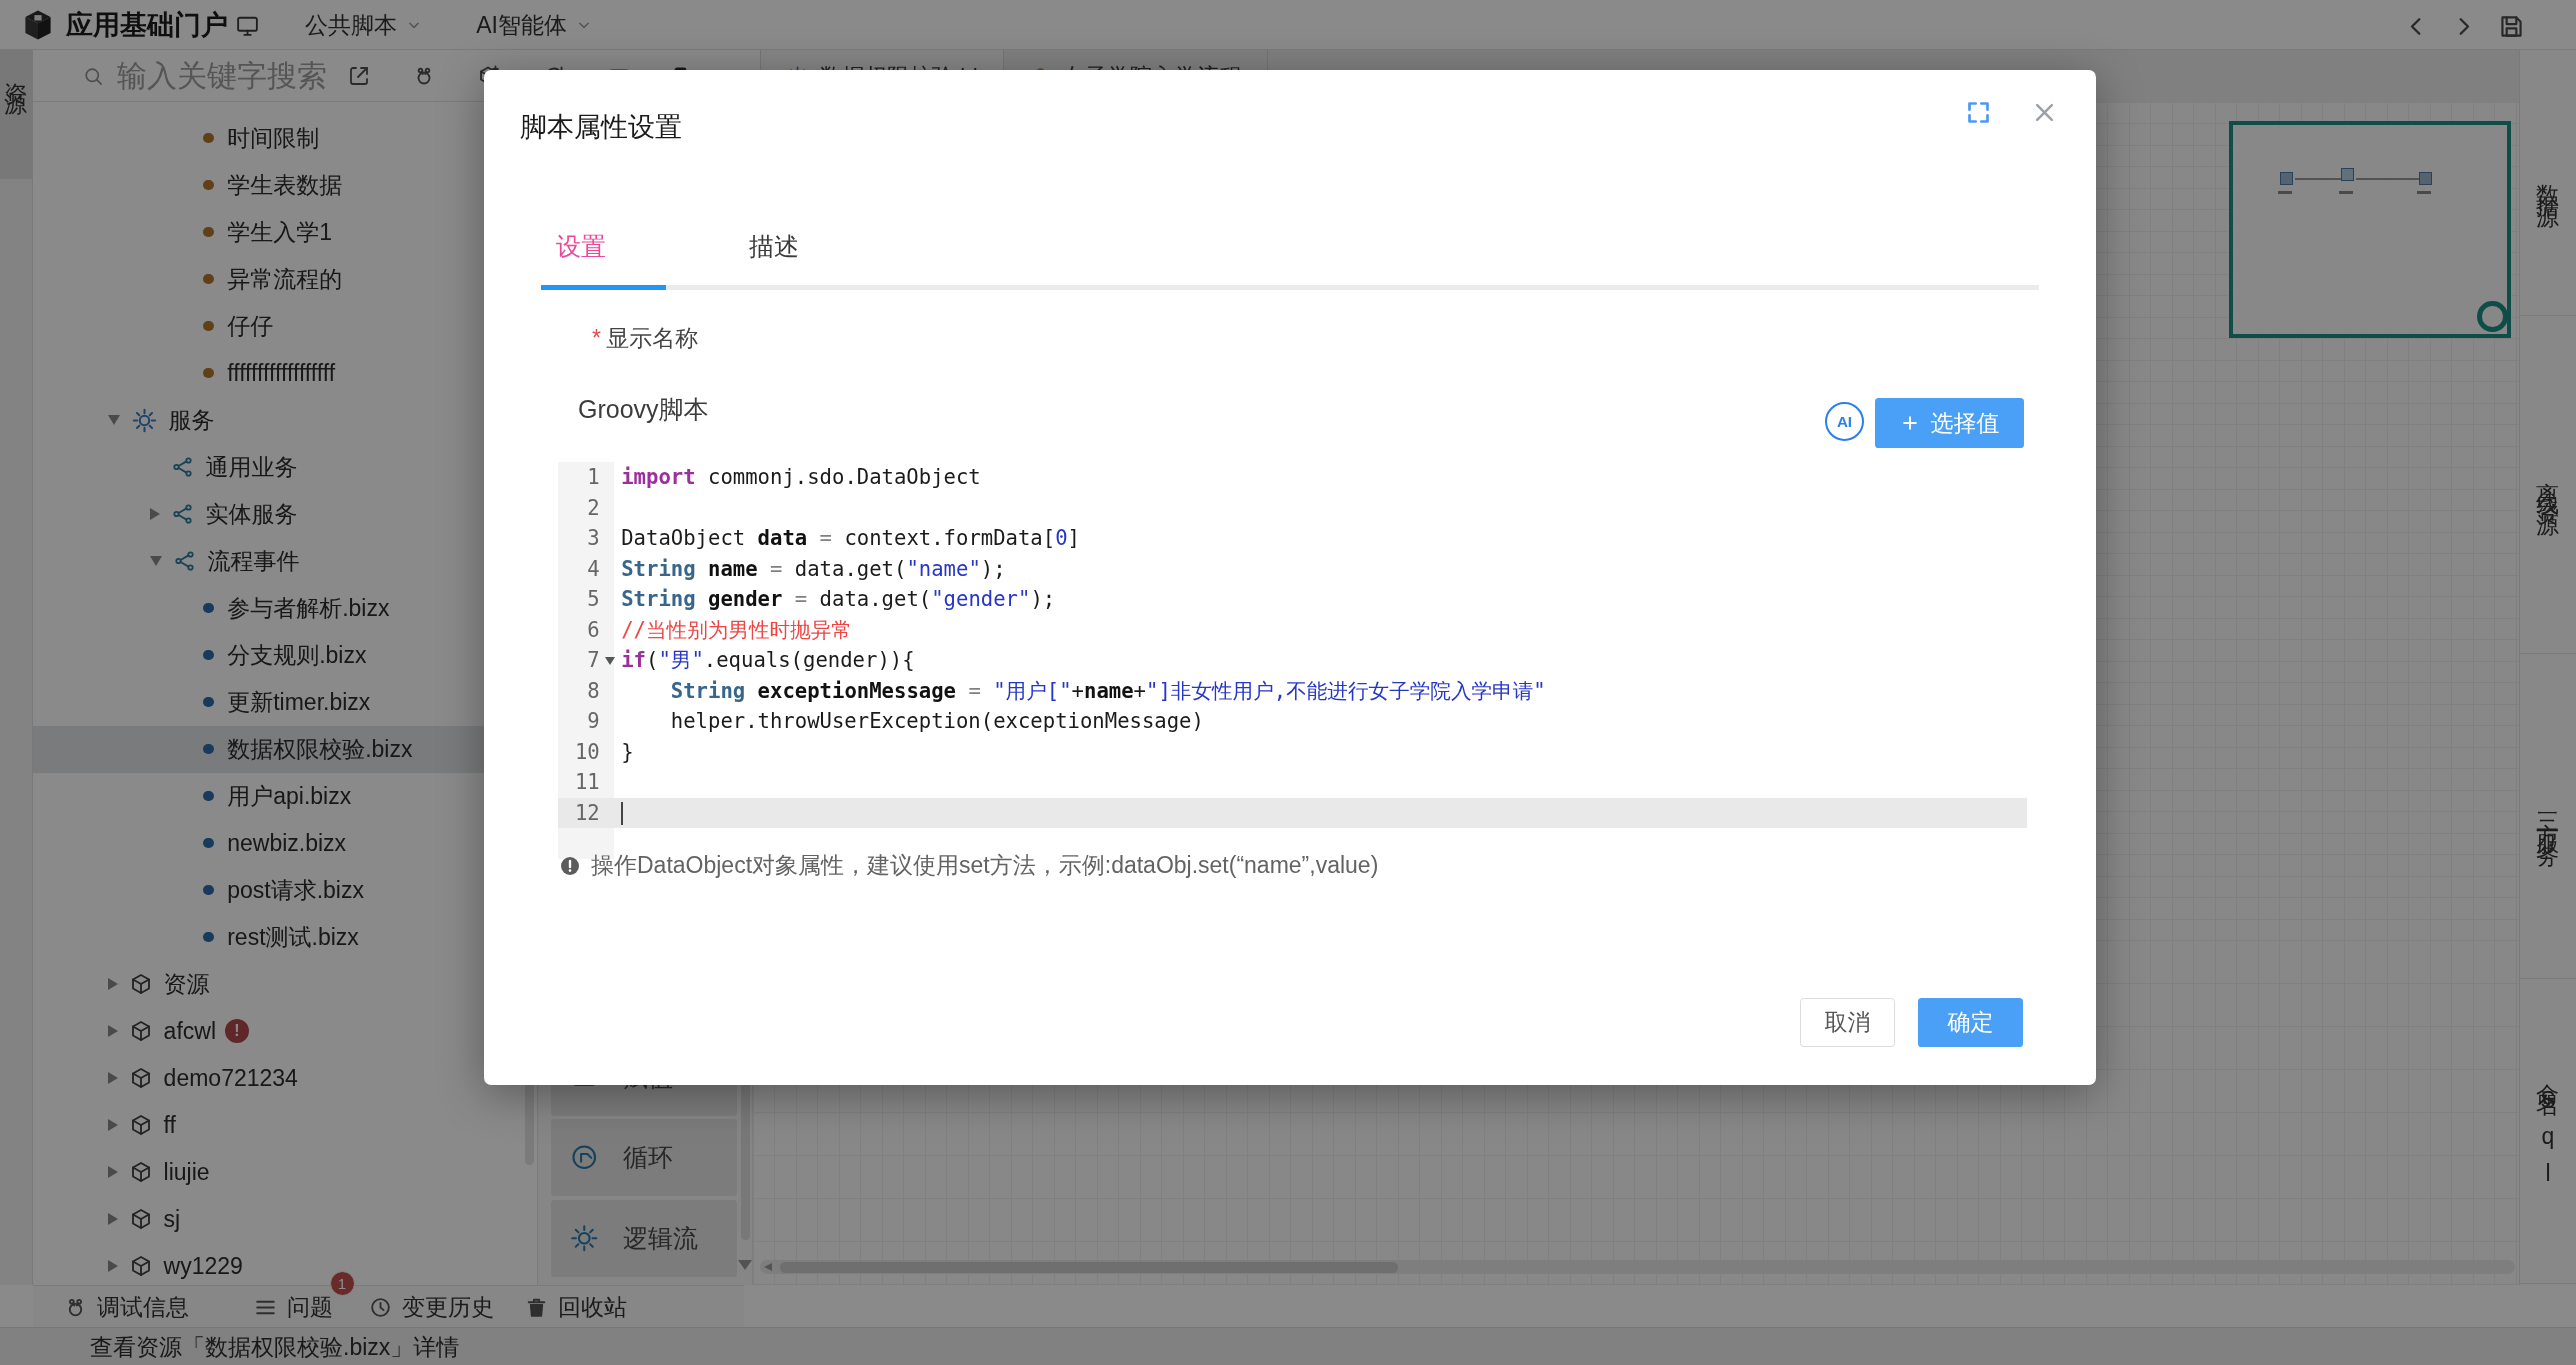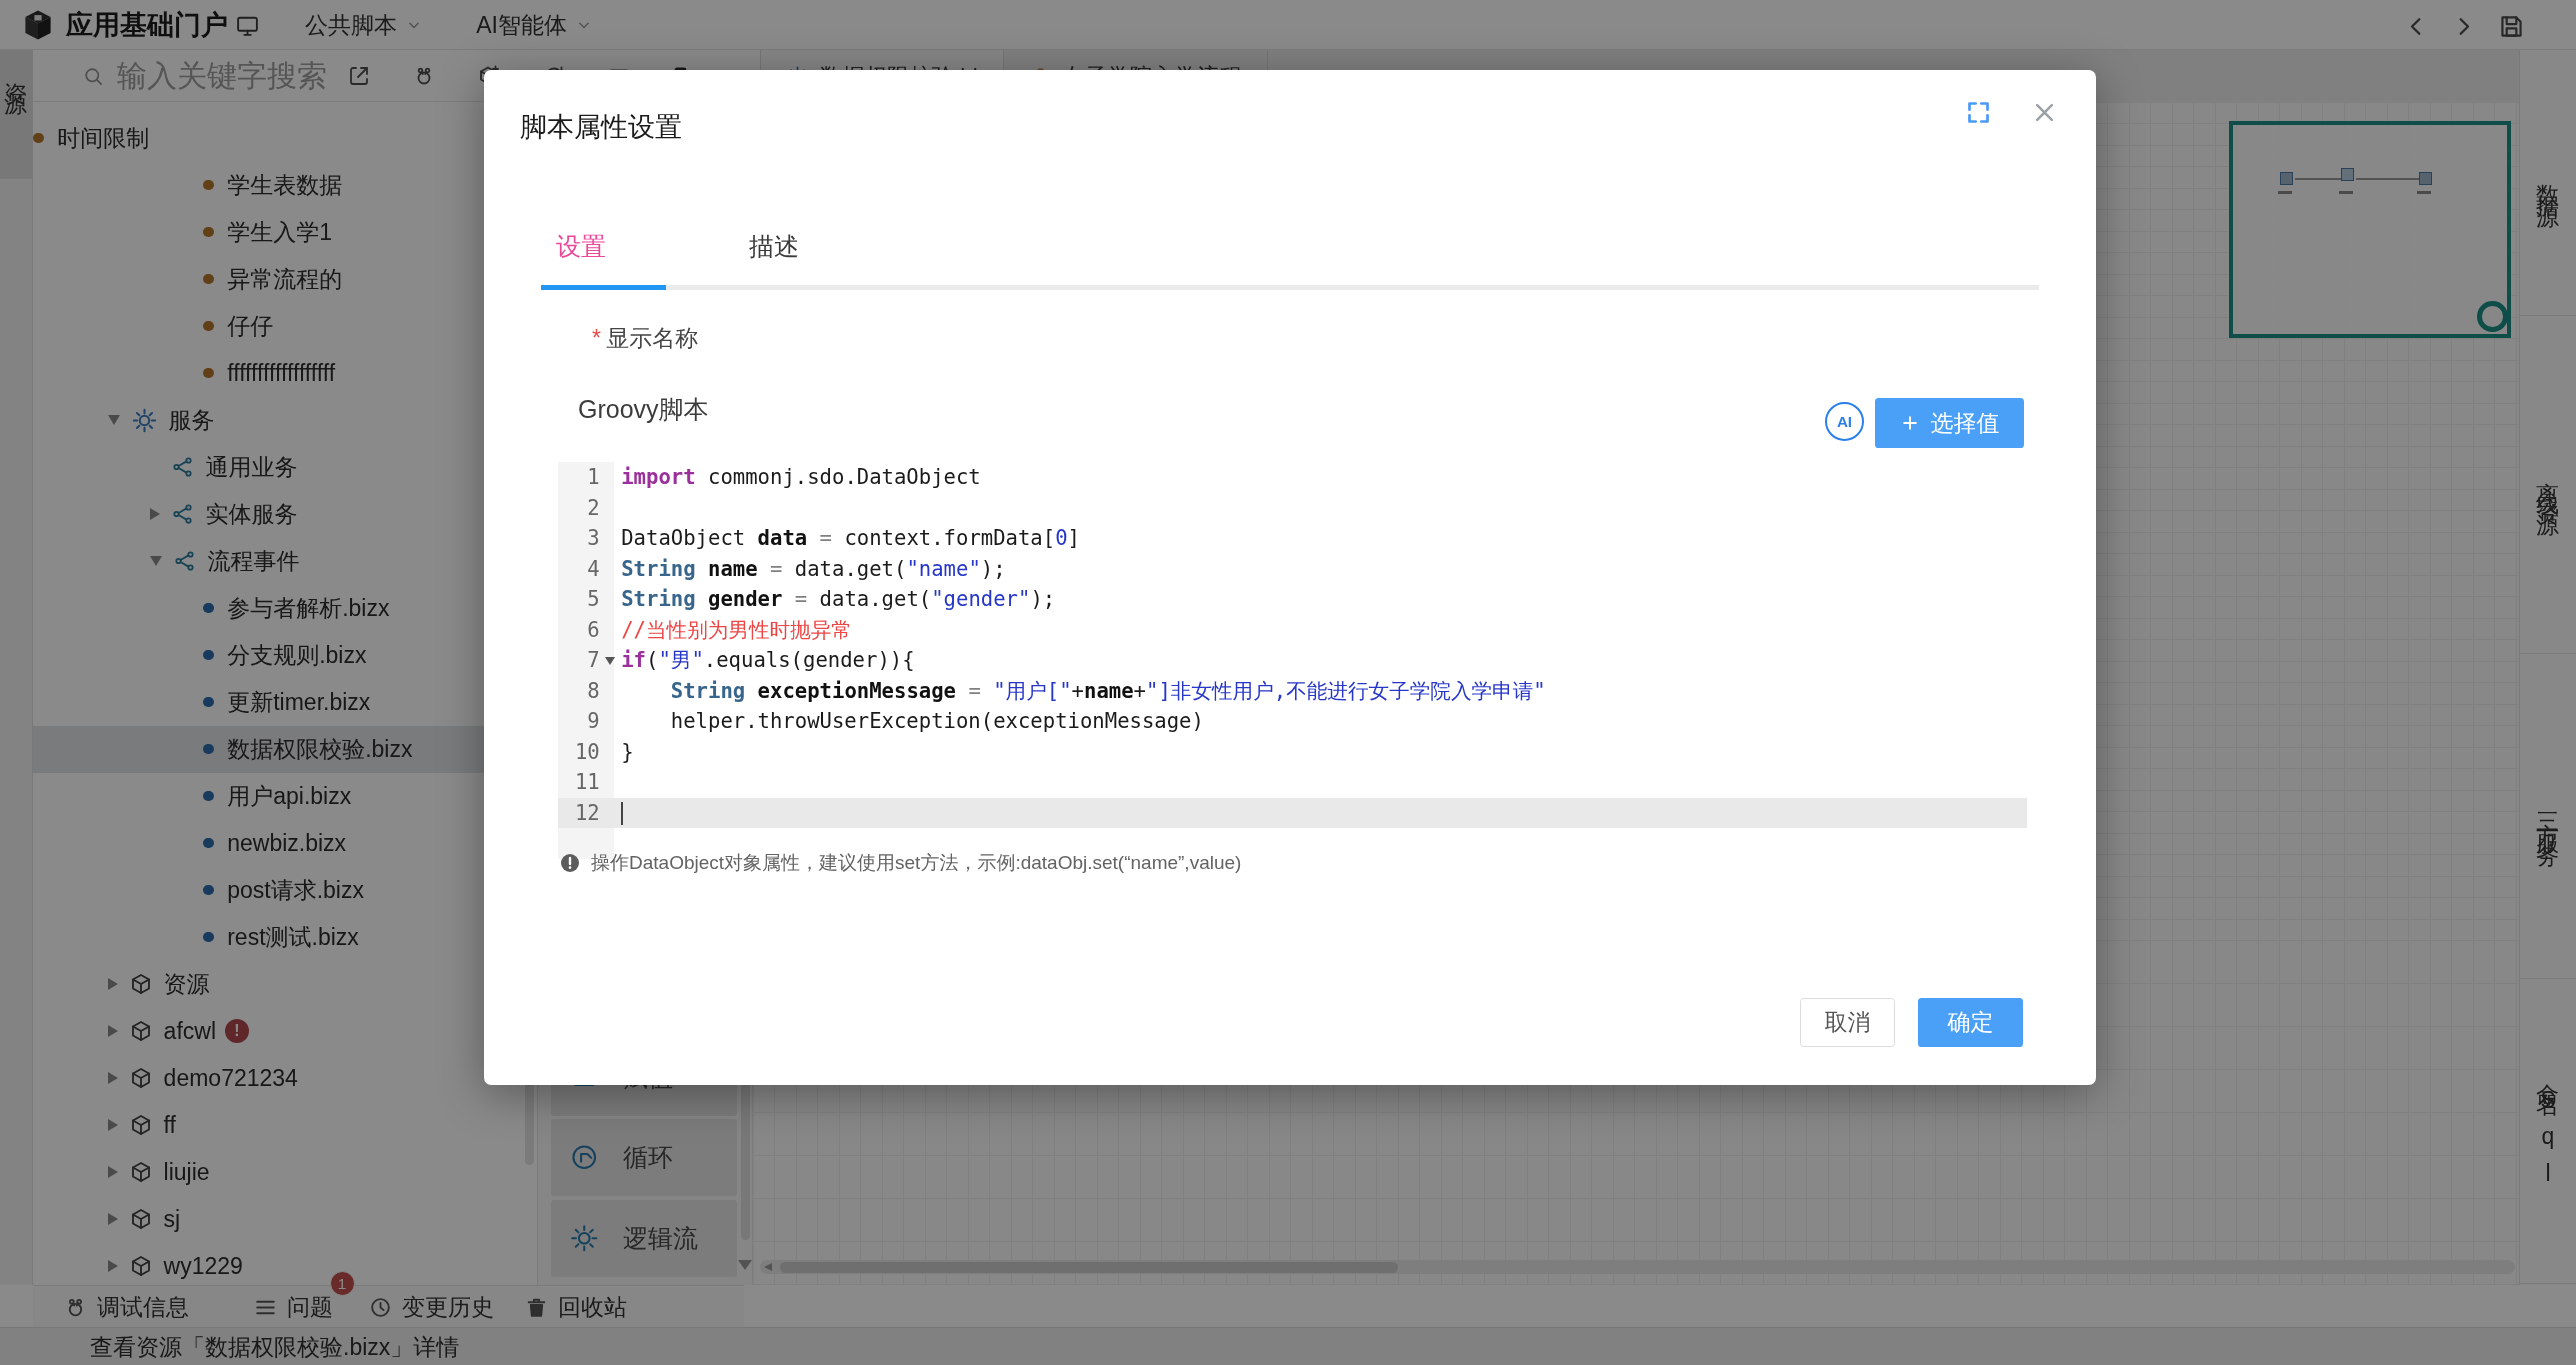--- a/index.html
+++ b/index.html
@@ -114,21 +114,21 @@
   .cl{display:flex;height:30.5px;line-height:30.5px;}
   .gut{width:56px;flex:none;text-align:right;padding-right:14.3px;background:#f4f4f4;color:#666;position:relative;}
   .fold{position:absolute;right:-0.9px;top:11.7px;width:0;height:0;border-left:5.4px solid transparent;border-right:5.4px solid transparent;border-top:8px solid #555;}
   .cod{flex:1;white-space:pre;padding-left:7.2px;color:#1b1b1b;}
   .cl.active{background:#e9e9e9;}
   .cl.active .gut{background:#e9e9e9;}
   .cursorbar{display:inline-block;width:1.8px;height:23px;background:#444;vertical-align:middle;}
   .tk-kw{color:#9b2f9b;font-weight:bold;} .tk-type{color:#38658c;font-weight:600;}
   .tk-def{color:#111;font-weight:bold;} .tk-str{color:#2636c8;} .tk-num{color:#2636c8;}
   .tk-op{color:#808080;} .tk-cm{color:#ef4444;} .tk-pl{color:#1b1b1b;}
-  .m-hint{left:74px;top:780px;display:flex;align-items:center;gap:9px;font-size:19px;color:#636363;}
+  .m-hint{left:74px;top:780px;display:flex;align-items:center;gap:9px;font-size:23px;color:#636363;}
   .m-hint .hic{color:#5c5c5c;}
   .m-cancel{left:1316px;top:928px;width:95px;height:49px;background:#fff;border:1.8px solid #dcdcdc;border-radius:3.6px;
             font-size:23px;color:#555;display:flex;align-items:center;justify-content:center;cursor:pointer;}
   .m-ok{left:1434px;top:928px;width:105px;height:49px;background:#4aa0f6;border-radius:3.6px;
         font-size:23px;color:#fff;display:flex;align-items:center;justify-content:center;cursor:pointer;}
 </style>
 </head>
 <body>
 
 <div class="stage">
@@ -254,21 +254,21 @@
   </div>
 
   <div class="abs leftrail">
     <div class="abs lrtab">
       <span class="vtext">资源</span>
     </div>
   </div>
 
   <div class="abs sidebar">
     <div>
-        <div class="trow" style="">
+        <div class="trow" style="padding-left:170px">
           <span class="dot dot-orange"></span>
           <span>时间限制</span>
         </div>
         <div class="trow" style="padding-left:170px">
           <span class="dot dot-orange"></span>
           <span>学生表数据</span>
         </div>
         <div class="trow" style="padding-left:170px">
           <span class="dot dot-orange"></span>
           <span>学生入学1</span>

